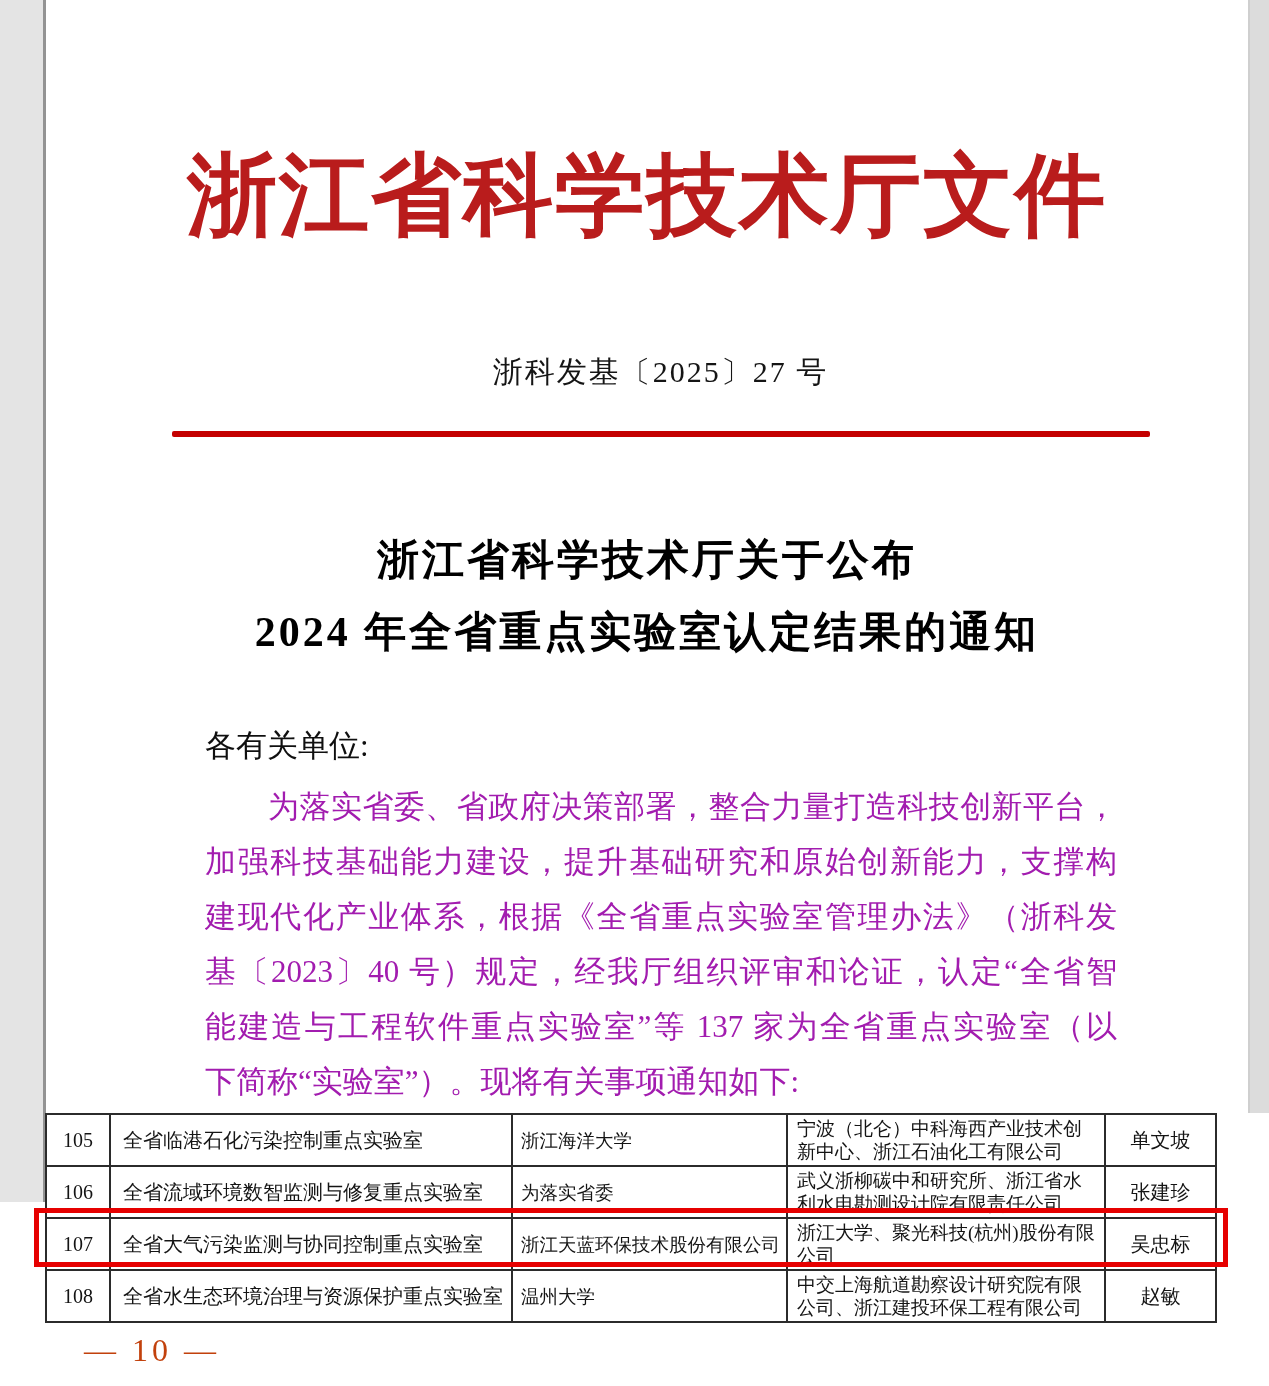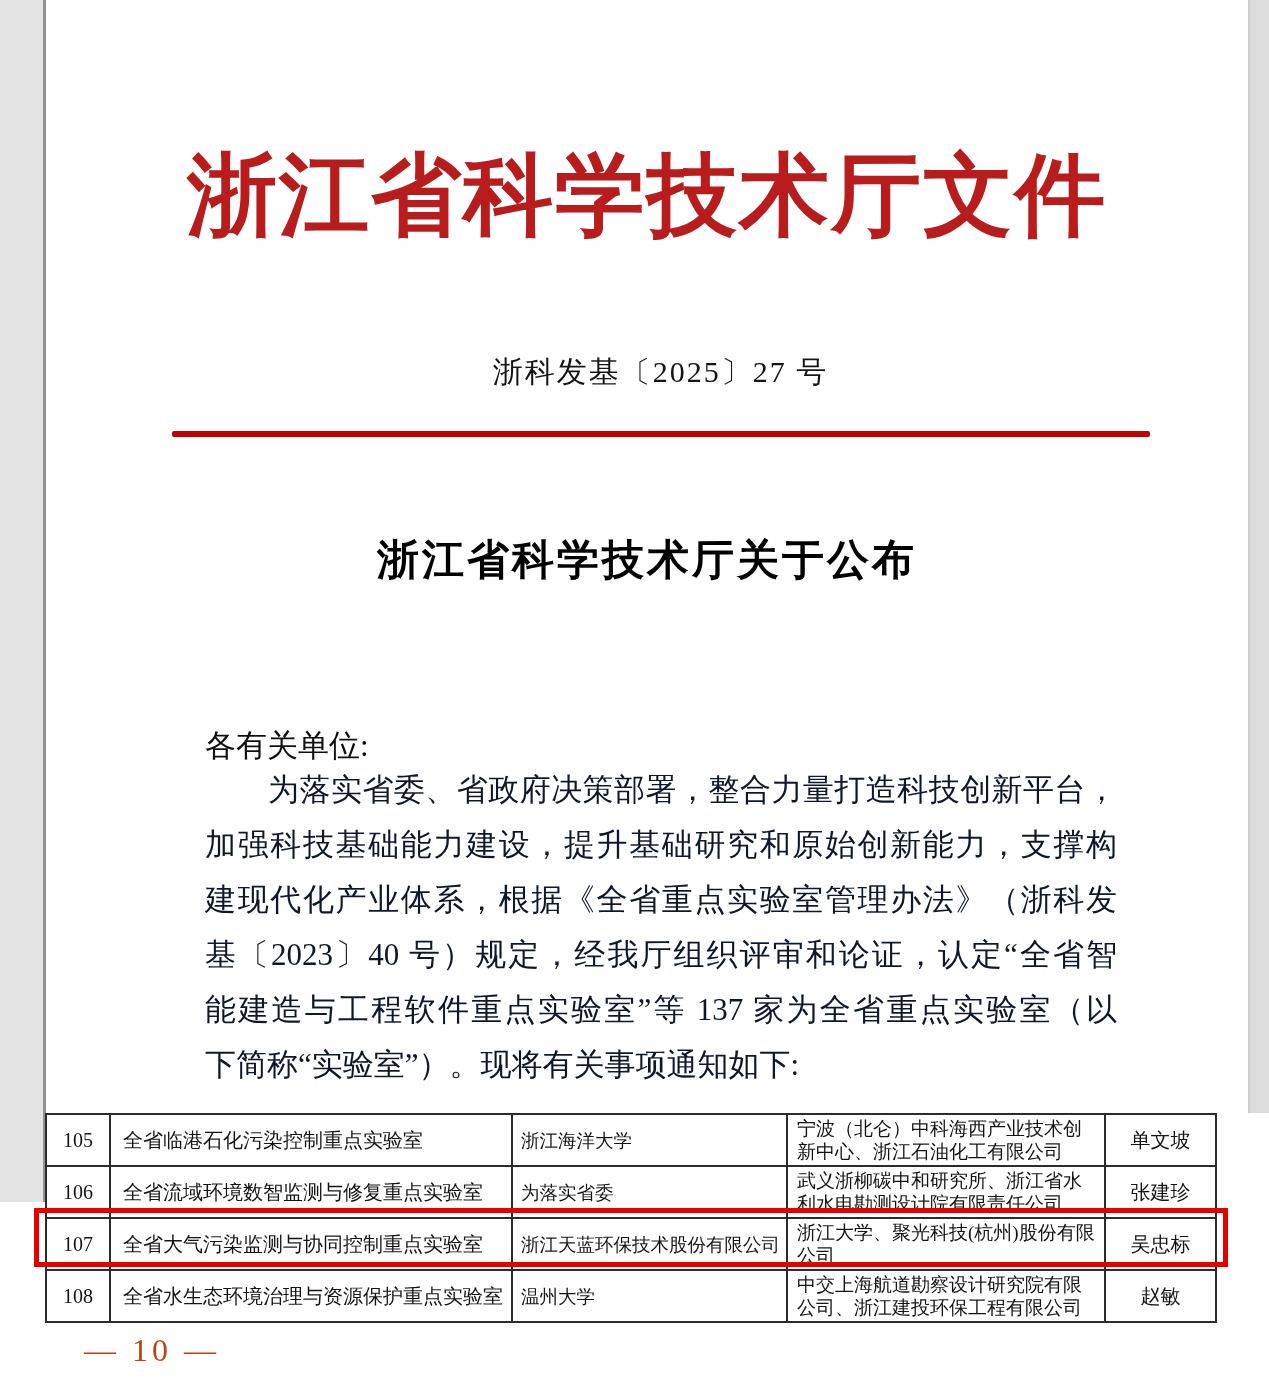--- a/index.html
+++ b/index.html
@@ -56,24 +56,24 @@
     letter-spacing: 3px;
     line-height: 72px;
     color: #000;
   }
   .salutation {
     position: absolute; left: 205px; top: 725px;
     font-size: 31px;
     color: #0f0f0f;
   }
   .paragraph {
-    position: absolute; left: 205px; top: 762px;
+    position: absolute; left: 205px; top: 779px;
     width: 912px;
     font-size: 31px;
-    color: #0f172a;
+    color: #a21caf;
   }
   .pline {
     height: 55px;
     line-height: 55px;
     white-space: nowrap;
   }
   .pline.justify {
     white-space: normal;
     text-align: justify;
     text-align-last: justify;
@@ -144,20 +144,21 @@
   <div class="edge-right"></div>
 
   <div class="banner" style="color: #b91c1c;">浙江省科学技术厅文件</div>
 
   <div class="doc-number">浙科发基〔2025〕27 号</div>
 
   <div class="red-rule" style="background: rgb(196, 0, 0);"></div>
 
   <div class="notice-title">
     <div>浙江省科学技术厅关于公布</div>
+    <div>2024 年全省重点实验室认定结果的通知</div>
   </div>
 
   <div class="salutation">各有关单位:</div>
 
   <div class="paragraph">
     <div class="pline justify indent">为落实省委、省政府决策部署，整合力量打造科技创新平台，</div>
     <div class="pline justify">加强科技基础能力建设，提升基础研究和原始创新能力，支撑构</div>
     <div class="pline justify">建现代化产业体系，根据《全省重点实验室管理办法》（浙科发</div>
     <div class="pline justify">基〔2023〕40 号）规定，经我厅组织评审和论证，认定“全省智</div>
     <div class="pline justify">能建造与工程软件重点实验室”等 137 家为全省重点实验室（以</div>

